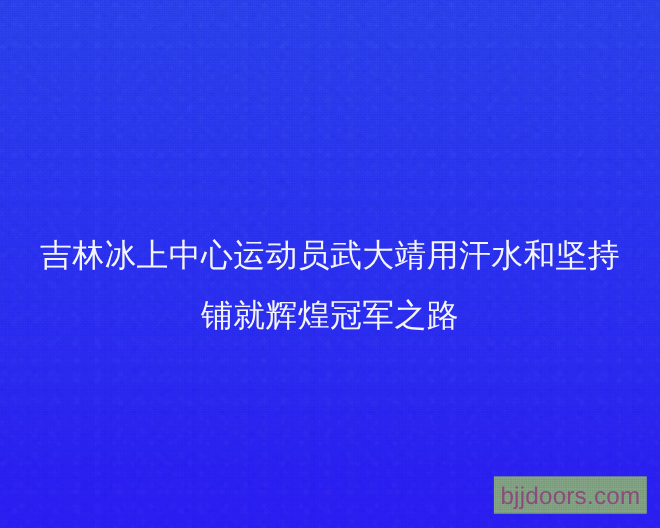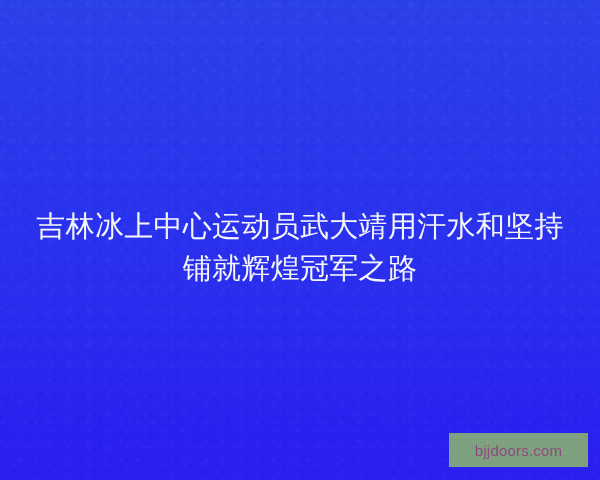--- a/index.html
+++ b/index.html
@@ -61,21 +61,21 @@
 
   
   #headline {
     position: absolute;
     left: 0;
     right: 0;
     top: 206px;
     text-align: center;
     color: #f4f5fb;
     font-size: 29px;
-    line-height: 42px;
+    line-height: 54px;
     letter-spacing: 0.3px;
     font-weight: 400;
     white-space: pre-line;
     text-rendering: geometricPrecision;
   }
 
   
   #watermark-box {
     position: absolute;
     left: 449px;
@@ -94,21 +94,21 @@
     pointer-events: none;
     opacity: 0.30;
     mix-blend-mode: overlay;
     background-image:
       repeating-linear-gradient(0deg,  rgba(255,255,255,0.12) 0px, rgba(255,255,255,0.12) 1px, rgba(0,0,0,0.12) 1px, rgba(0,0,0,0.12) 2px),
       repeating-linear-gradient(90deg, rgba(255,255,255,0.10) 0px, rgba(255,255,255,0.10) 1px, rgba(0,0,0,0.10) 1px, rgba(0,0,0,0.10) 2px);
   }
   #watermark-text {
     position: relative;
     color: #8c4a7d;
-    font-size: 15px;
+    font-size: 22px;
     line-height: 17px;
     letter-spacing: 0.2px;
     font-weight: 400;
   }
 </style>
 </head>
 <body>
 
 <div id="canvas">
 

